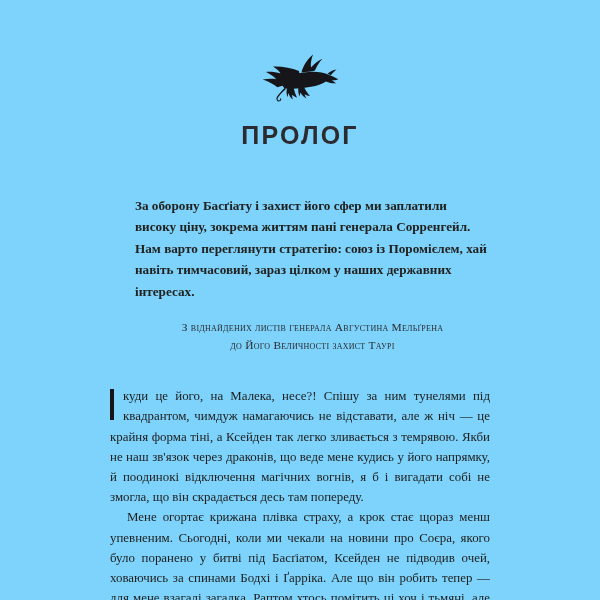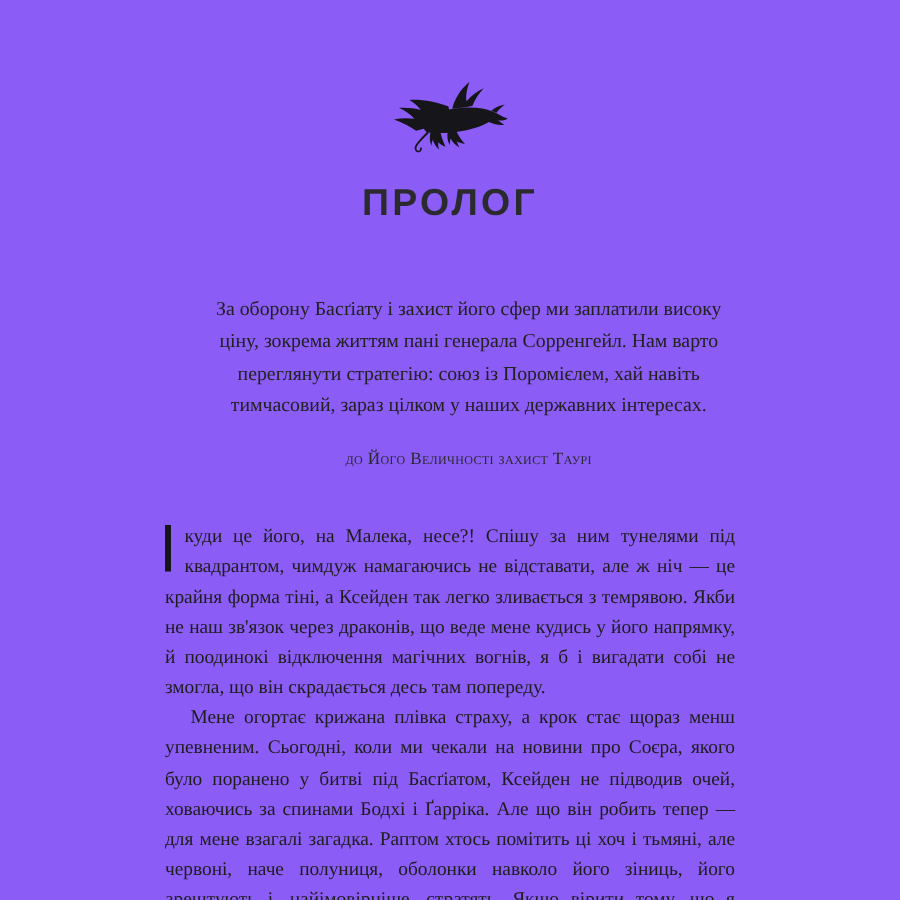--- a/index.html
+++ b/index.html
@@ -14,21 +14,21 @@
     font-family: "Liberation Serif", "DejaVu Serif", serif;
     color: #1a1a1a;
     position: relative;
   }
 
   .page {
     width: 600px;
     height: 600px;
     box-sizing: border-box;
     position: relative;
-    background: #8b5cf6;
+    background: #7dd3fc;
   }
 
   
   .ornament {
     width: 100%;
     text-align: center;
     padding-top: 52px;
     line-height: 0;
   }
   .ornament svg {
@@ -42,24 +42,24 @@
     font-size: 25px;
     font-weight: 600;
     letter-spacing: 2.2px;
     color: #2b2b2f;
     margin-top: 17px;
   }
 
   
   .epigraph {
     margin: 45px 110px 0 135px;
-    text-align: center;
     font-size: 13.2px;
     line-height: 1.62;
     color: #21211f;
+    font-weight: bold;
   }
   .epigraph-attrib {
     margin: 17px 110px 0 135px;
     text-align: center;
     font-size: 11.4px;
     line-height: 1.55;
     font-variant: small-caps;
     letter-spacing: 0.25px;
     color: #2a2a2c;
   }
@@ -113,20 +113,21 @@
         <path d="M27.8 35.8 C25 38.6 22.8 41 21.2 43 C19.5 45.1 19 46.8 19.8 48.2 C20.6 49.6 22 49.9 23.2 49.1 C24.2 48.4 24.5 47.3 24 46.2 L22.9 46.7 C23.2 47.4 23.1 48 22.6 48.3 C21.9 48.7 21.2 48.5 20.8 47.8 C20.3 46.9 20.7 45.7 22.1 43.9 C23.6 42 25.9 39.6 28.8 36.9 Z"></path>
       </g>
     </svg>
   </div>
 
   <div class="chapter-title">ПРОЛОГ</div>
 
   <div class="epigraph">За оборону Басґіату і захист його сфер ми заплатили високу ціну, зокрема життям пані генерала Сорренгейл. Нам варто переглянути стратегію: союз із Поромієлем, хай навіть тимчасовий, зараз цілком у наших державних інтересах.</div>
 
   <div class="epigraph-attrib">
+    <div>З віднайдених листів генерала Августина Мельґрена</div>
     <div>до Його Величності захист Таурі</div>
   </div>
 
   <div class="body-text">
 
     <p class="first">
       <span class="dropcap"></span><span>куди це його, на Малека, несе?! Спішу за ним тунелями під квадрантом, чимдуж намагаючись не відставати, але ж ніч — це крайня форма тіні, а Ксейден так легко зливається з темрявою. Якби не наш зв'язок через драконів, що веде мене кудись у його напрямку, й поодинокі відключення магічних вогнів, я б і вигадати собі не змогла, що він скрадається десь там попереду.</span>
     </p>
 
     <p>

